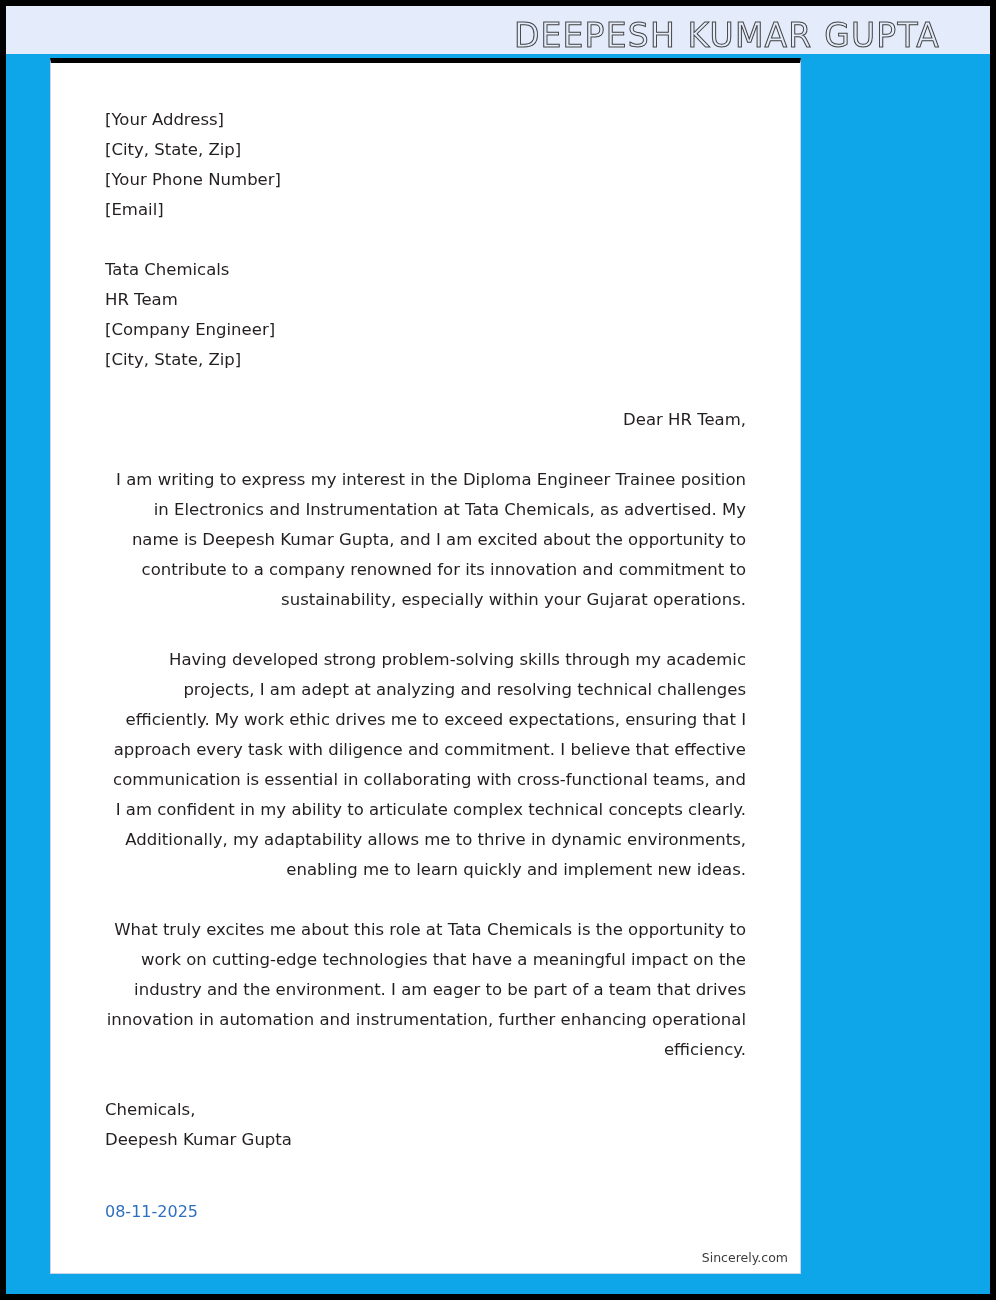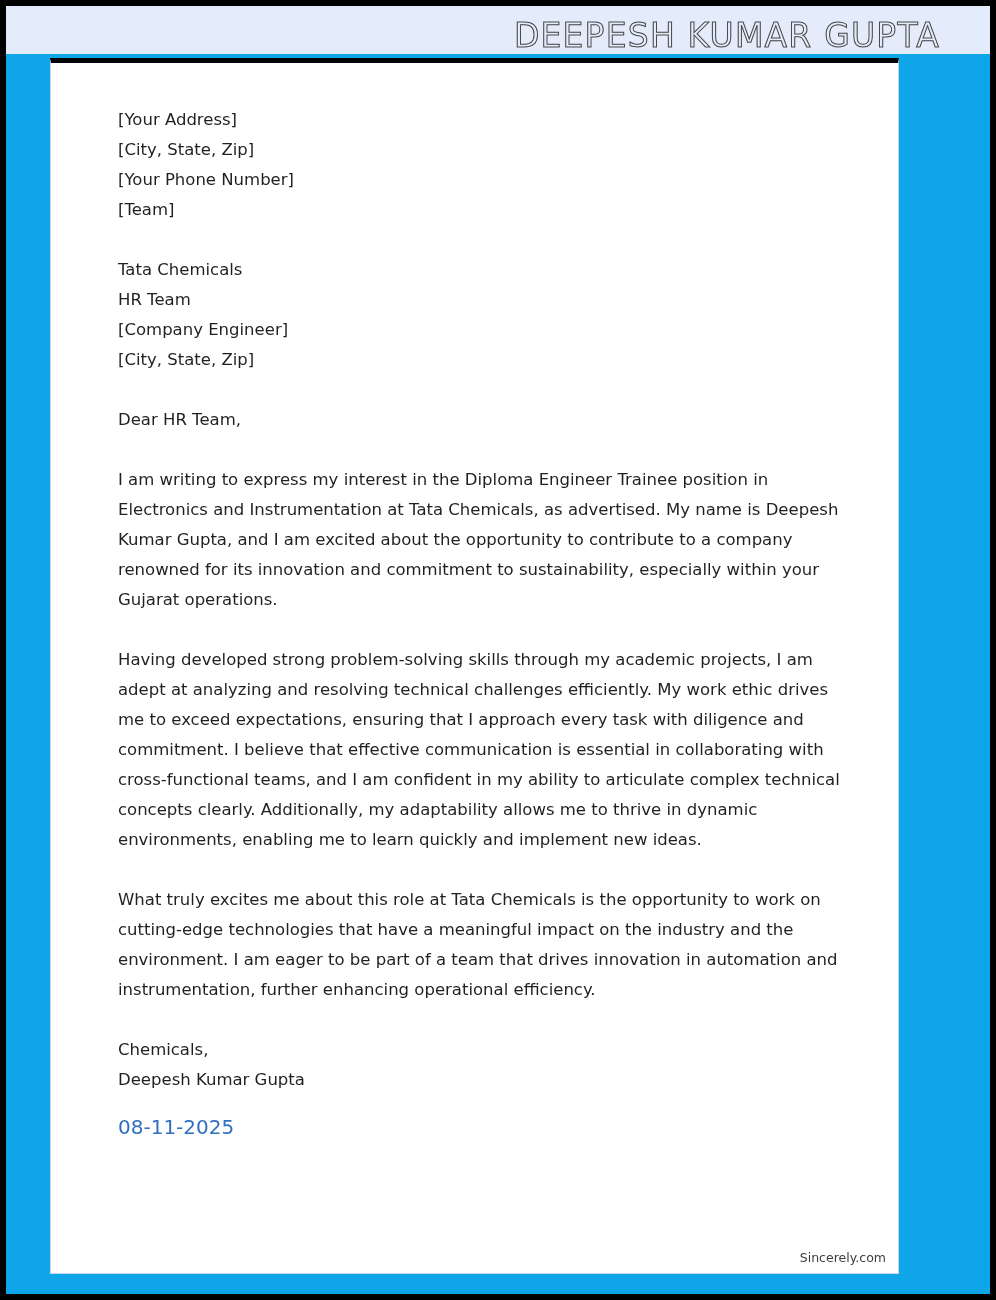--- a/index.html
+++ b/index.html
@@ -38,52 +38,51 @@
     -webkit-text-stroke: 1px #4a4a4a;
     text-shadow: 0 0 0 #000;
     line-height: 1;
     padding-bottom: 2px;
     white-space: nowrap;
   }
   .sheet {
     position: absolute;
     left: 44px;
     top: 52px;
-    width: 849px;
+    width: 751px;
     height: 1216px;
     background: #ffffff;
     border-top: 5px solid #000000;
     border-left: 1px solid #c9d4ea;
     border-right: 1px solid #c9d4ea;
     border-bottom: 1px solid #c9d4ea;
-    padding-left: 13px;
   }
   .body-content {
     padding: 42px 54px 0 54px;
     font-size: 16.5px;
     line-height: 30px;
     color: #231f20;
   }
   .block {
     margin: 0 0 30px 0;
   }
   .block .line {
     white-space: pre;
   }
   p.para {
     margin: 0 0 30px 0;
-    text-align: left;
+    text-align: right;
   }
   .sign-block {
     margin: 0;
   }
   .date {
     color: #2f6fc0;
-    margin-top: 17px;
-    font-size: 20px;
+    margin-top: 42px;
+    font-size: 16px;
   }
   .watermark {
     position: absolute;
     right: 12px;
     bottom: 8px;
     font-size: 12.5px;
     color: #3d3d3d;
     font-family: "DejaVu Sans", sans-serif;
   }
 </style>
@@ -96,21 +95,21 @@
     <div class="header-name">DEEPESH KUMAR GUPTA</div>
   </div>
 
   <div class="sheet">
     <div class="body-content">
 
       <div class="block">
         <div class="line">[Your Address]</div>
         <div class="line">[City, State, Zip]</div>
         <div class="line">[Your Phone Number]</div>
-        <div class="line">[Team]</div>
+        <div class="line">[Email]</div>
       </div>
 
       <div class="block">
         <div class="line">Tata Chemicals</div>
         <div class="line">HR Team</div>
         <div class="line">[Company Engineer]</div>
         <div class="line">[City, State, Zip]</div>
       </div>
 
       <p class="para">Dear HR Team,</p>

